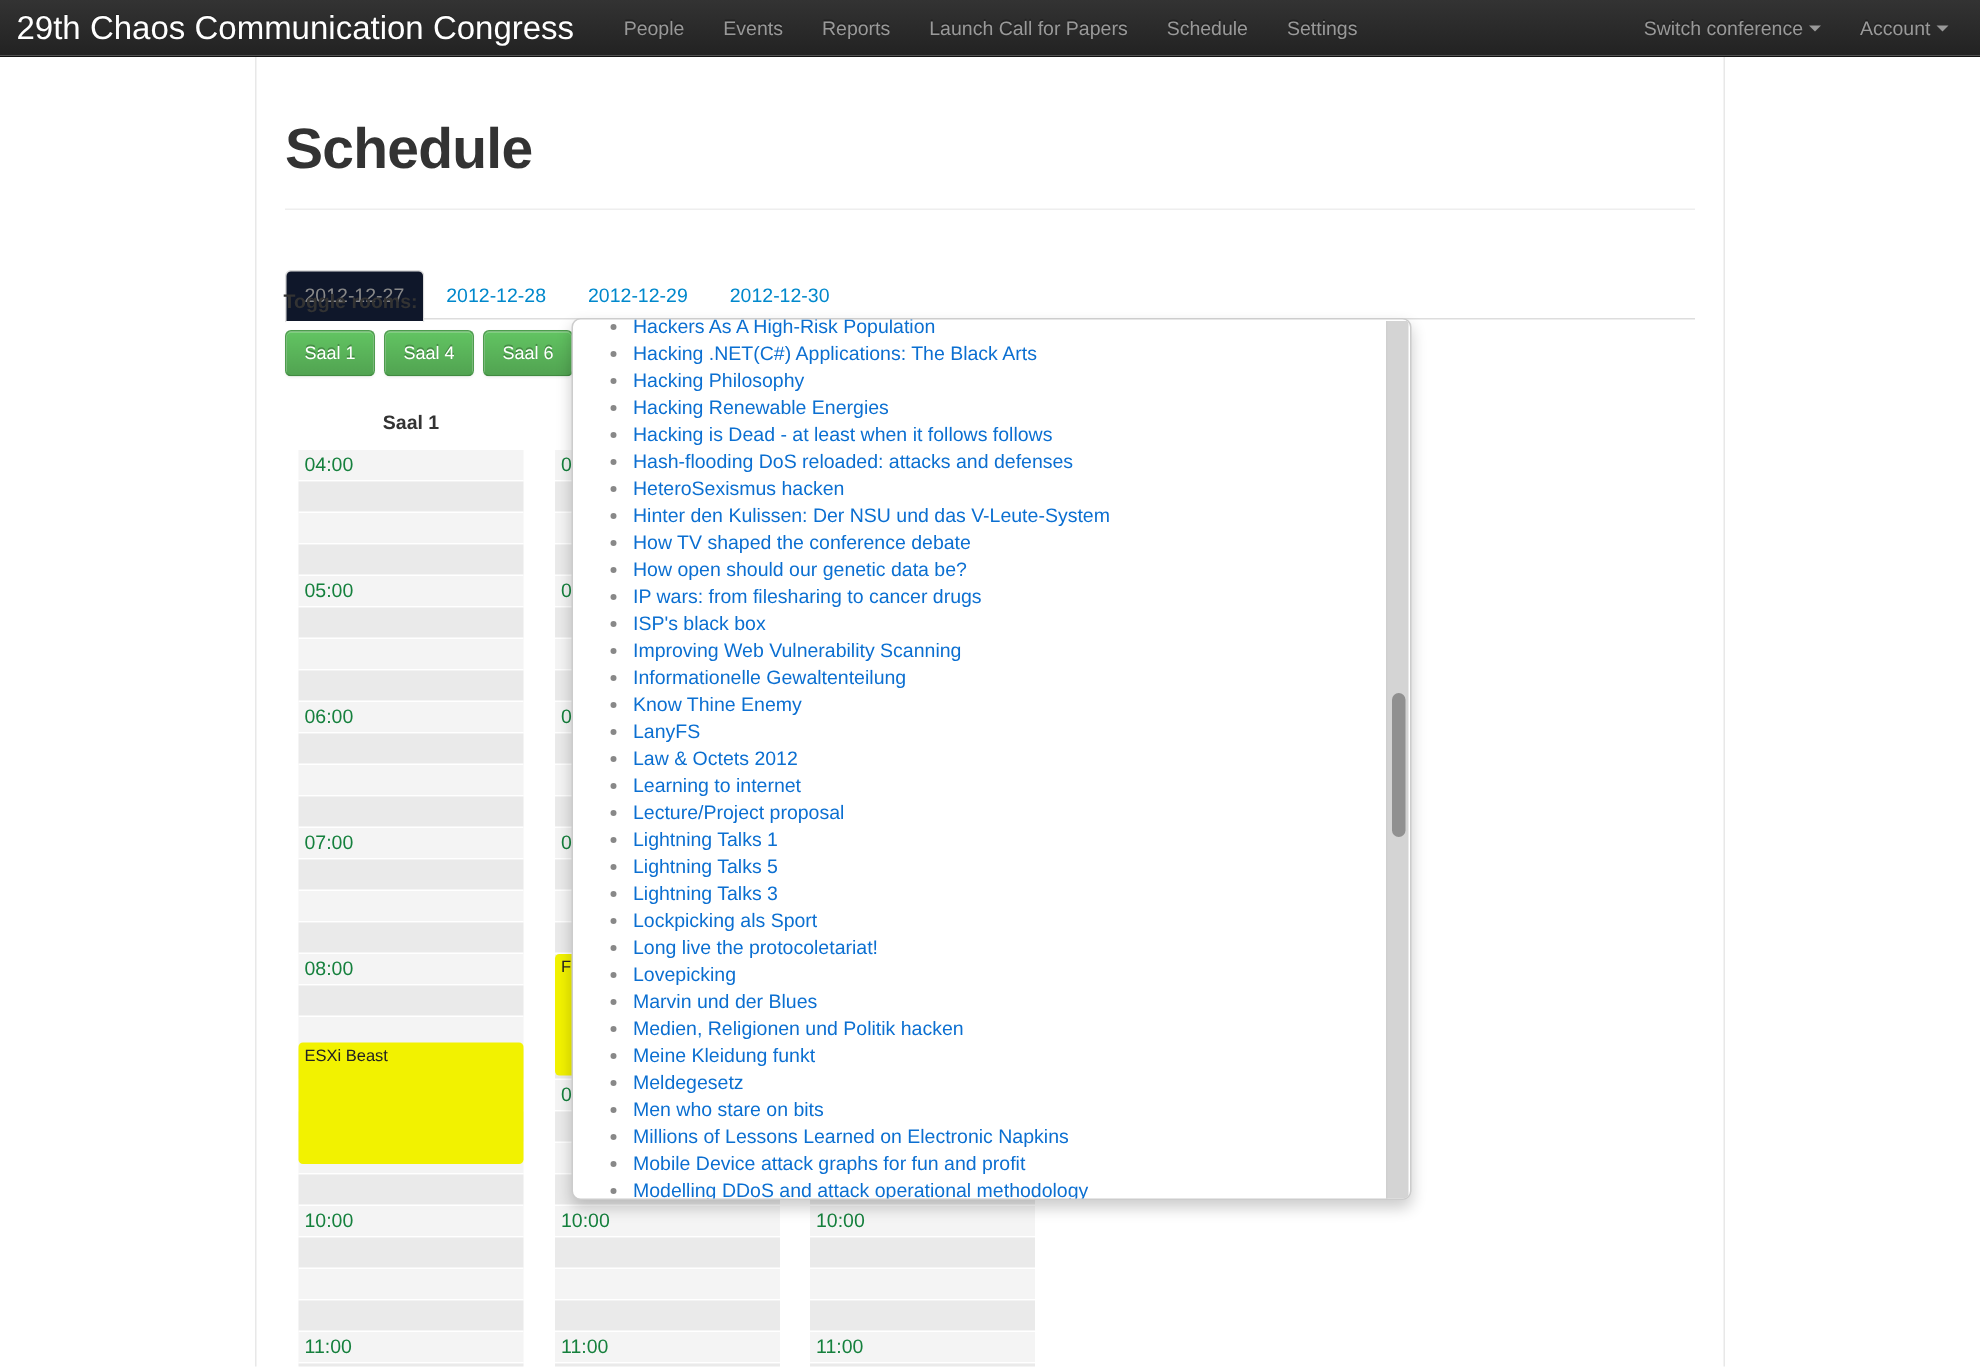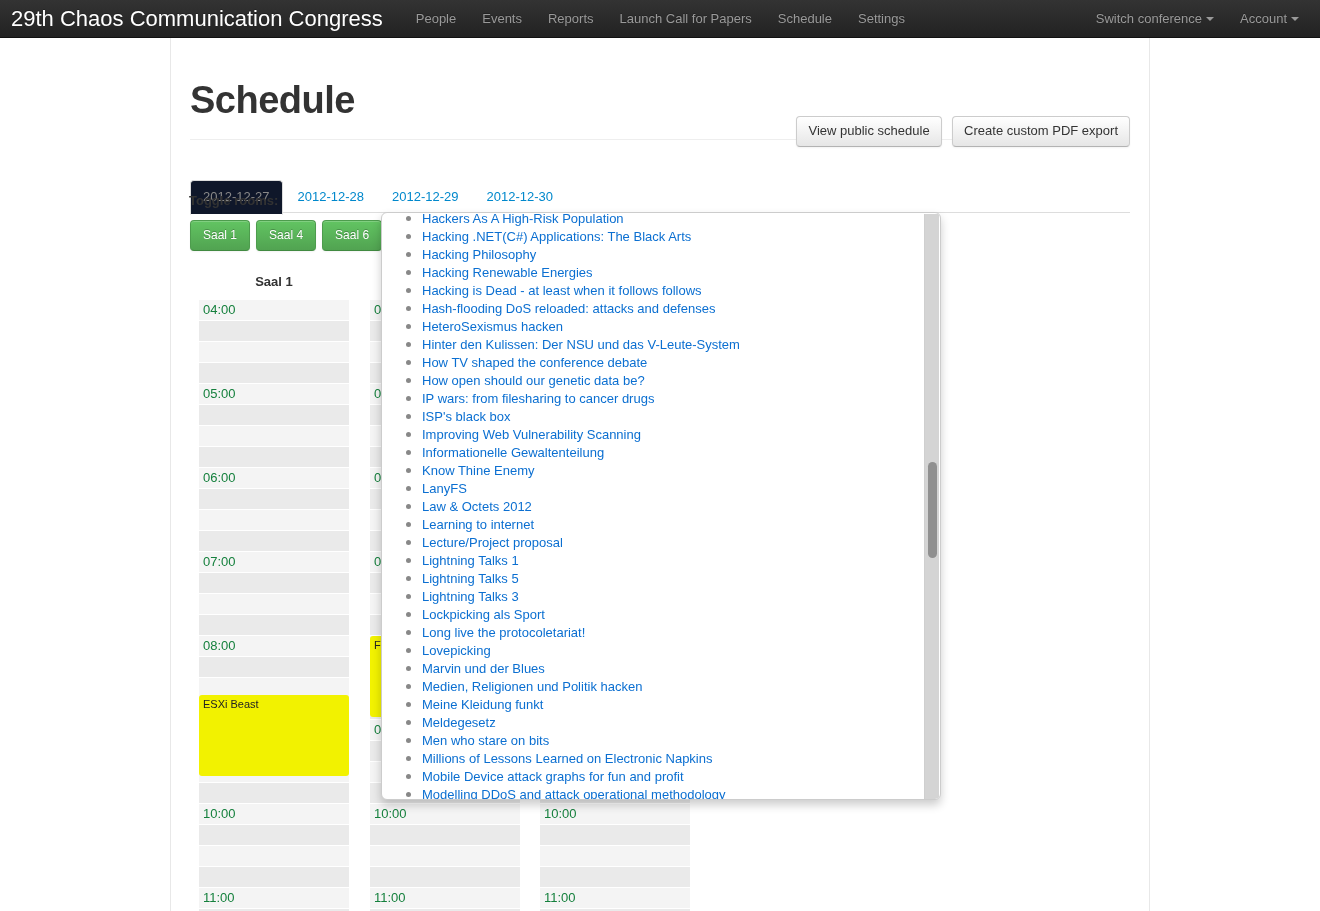--- a/index.html
+++ b/index.html
@@ -296,24 +296,20 @@
   <div class="nav-right">
     <a class="nav-link"><span>Switch conference</span><span class="caret"></span></a>
     <a class="nav-link"><span>Account</span><span class="caret"></span></a>
   </div>
 </div>
 
 <div class="container">
 
   <div class="page-head">
     <h1 class="page-title">Schedule</h1>
-    <div class="head-buttons">
-      <a class="btn">View public schedule</a>
-      <a class="btn">Create custom PDF export</a>
-    </div>
   </div>
 
   <div class="tabs">
     <a class="tab active">2012-12-27</a>
     <a class="tab">2012-12-28</a>
     <a class="tab">2012-12-29</a>
     <a class="tab">2012-12-30</a>
   </div>
 
 </div>

